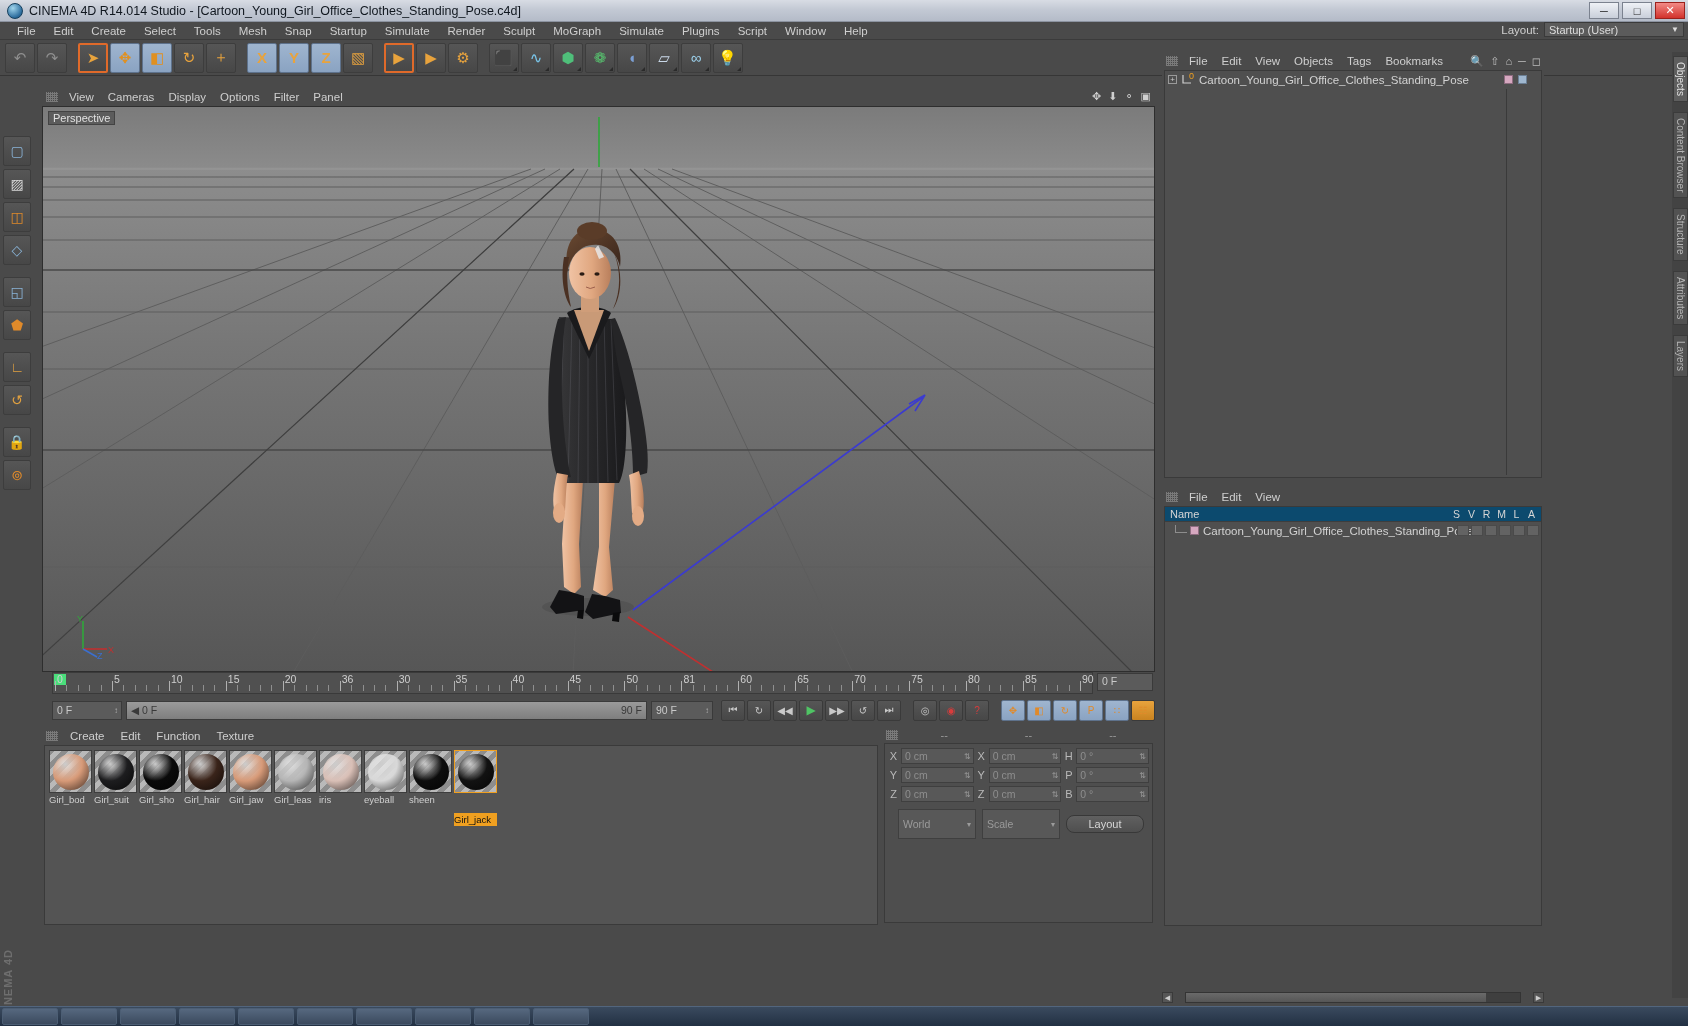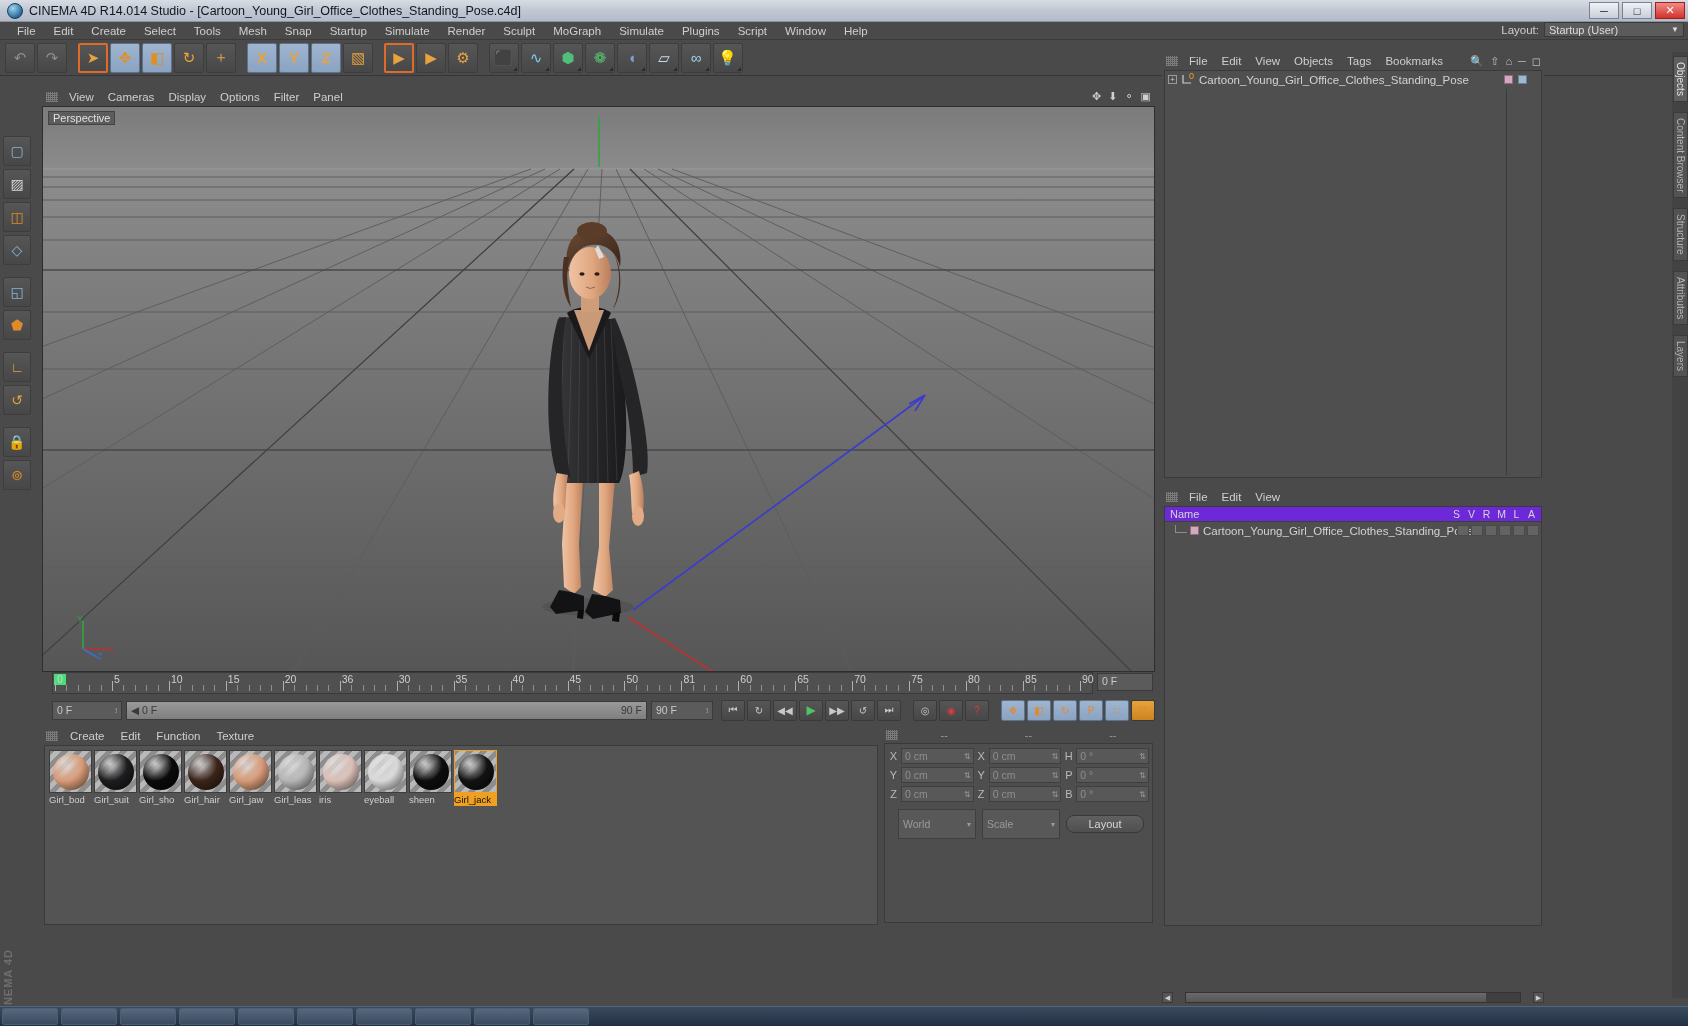--- a/index.html
+++ b/index.html
@@ -111,21 +111,21 @@
   #matmenu .mi{padding:1px 8px;font-size:11.5px;color:#cfcfcf;}
   #matarea{position:absolute;left:2px;top:18px;right:0;bottom:0;background:#545454;
     border:1px solid #3a3a3a;display:flex;flex-wrap:wrap;align-content:flex-start;padding:4px 0 0 4px;gap:2px;}
   .mat{width:43px;height:58px;position:relative;}
   .matsw{width:43px;height:43px;
     background-image:repeating-linear-gradient(-45deg,#b9b9b9 0 5px,#8d8d8d 5px 10px);
     border:1px solid #3d3d3d;position:relative;overflow:hidden;}
   .matsw .ball{position:absolute;left:3px;top:3px;width:36px;height:36px;border-radius:50%;}
   .matname{font-size:9.5px;color:#cfcfcf;text-align:left;line-height:13px;
     overflow:hidden;white-space:nowrap;}
-  .mat.sel .matname{background:#f0a020;color:#111;}
+  .mat.sel .matname{background:#f0a020;color:#111;margin-top:20px;}
   .mat.sel .matsw{border-color:#f0a020;}
   
   #coordpanel{position:absolute;left:882px;top:727px;width:273px;height:198px;background:#4a4a4a;}
   #coordhdr{height:16px;display:flex;align-items:center;font-size:11px;color:#9a9a9a;}
   #coordhdr .grip{width:12px;height:10px;margin:0 4px;
     background-image:repeating-linear-gradient(0deg,#7a7a7a 0 1px,transparent 1px 2px),
                      repeating-linear-gradient(90deg,#7a7a7a 0 1px,transparent 1px 2px);}
   #coordhdr span{flex:1;text-align:center;}
   #coordbody{position:absolute;left:2px;top:16px;right:2px;bottom:2px;background:#4e4e4e;border:1px solid #3a3a3a;padding:4px 3px;}
   .crow{display:flex;align-items:center;gap:2px;margin-bottom:3px;}
@@ -156,21 +156,21 @@
   #objrow .tagdot2{width:9px;height:9px;background:#9fb7cf;border:1px solid #6b7f94;position:absolute;right:14px;}
   #objsplit{position:absolute;right:34px;top:18px;bottom:2px;width:1px;background:#3a3a3a;}
   
   #laypanel{position:absolute;left:1162px;top:488px;width:382px;height:440px;background:#4a4a4a;}
   #laymenu{height:18px;display:flex;align-items:center;}
   #laymenu .grip{width:12px;height:10px;margin:0 4px;
     background-image:repeating-linear-gradient(0deg,#7a7a7a 0 1px,transparent 1px 2px),
                      repeating-linear-gradient(90deg,#7a7a7a 0 1px,transparent 1px 2px);}
   #laymenu .mi{padding:1px 7px;font-size:11.5px;color:#cfcfcf;}
   #laybody{position:absolute;left:2px;top:18px;right:2px;bottom:2px;background:#4f4f4f;border:1px solid #3a3a3a;}
-  #layhdr{height:15px;background:#6d28d9;border-bottom:1px solid #3d3d3d;display:flex;
+  #layhdr{height:15px;background:#0c4a6e;border-bottom:1px solid #3d3d3d;display:flex;
     align-items:center;font-size:11px;color:#d5d5d5;position:relative;}
   #layhdr .nm{padding-left:5px;}
   #layhdr .cols{position:absolute;right:2px;display:flex;}
   #layhdr .cols span{width:15px;text-align:center;font-size:10.5px;}
   #layrow{height:17px;display:flex;align-items:center;font-size:11.5px;color:#d2d2d2;position:relative;padding-left:10px;}
   #layrow .elbow{width:12px;height:8px;border-left:1px solid #8d8d8d;border-bottom:1px solid #8d8d8d;margin-right:3px;margin-bottom:4px;}
   #layrow .swatch{width:9px;height:9px;background:#d6a8c0;border:1px solid #8e6c80;margin-right:4px;}
   #layrow .icons{position:absolute;right:2px;display:flex;gap:2px;align-items:center;}
   #layrow .icons i{width:12px;height:11px;display:block;background:#636363;border:1px solid #4a4a4a;}
   

